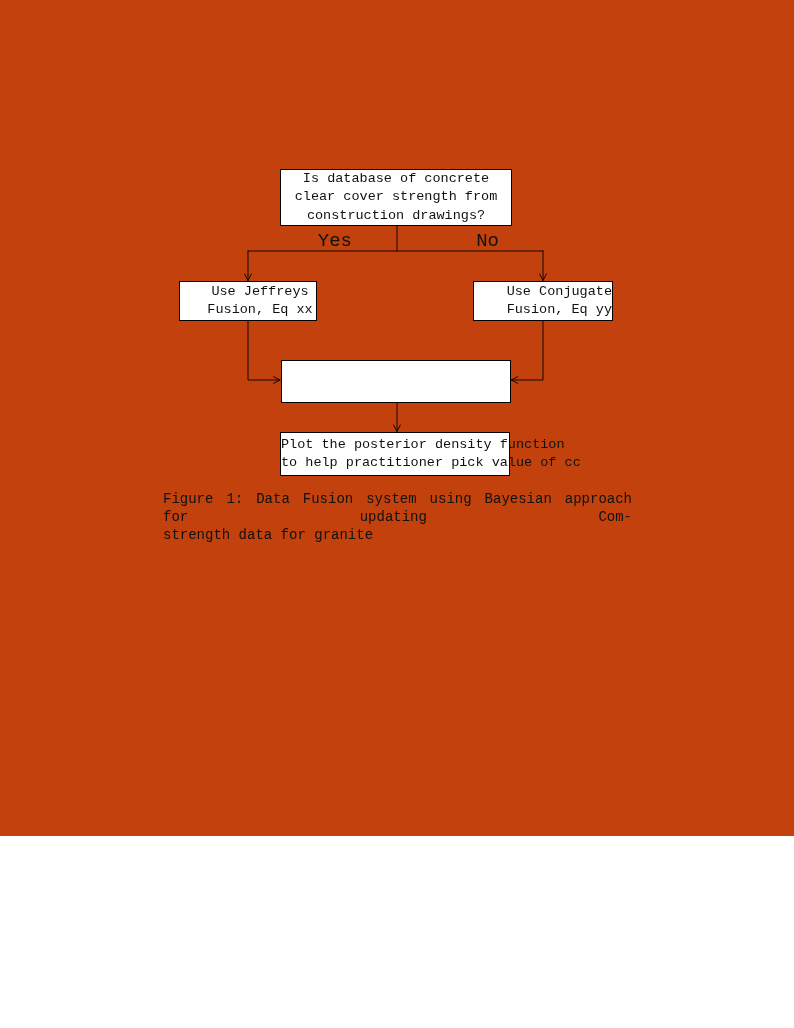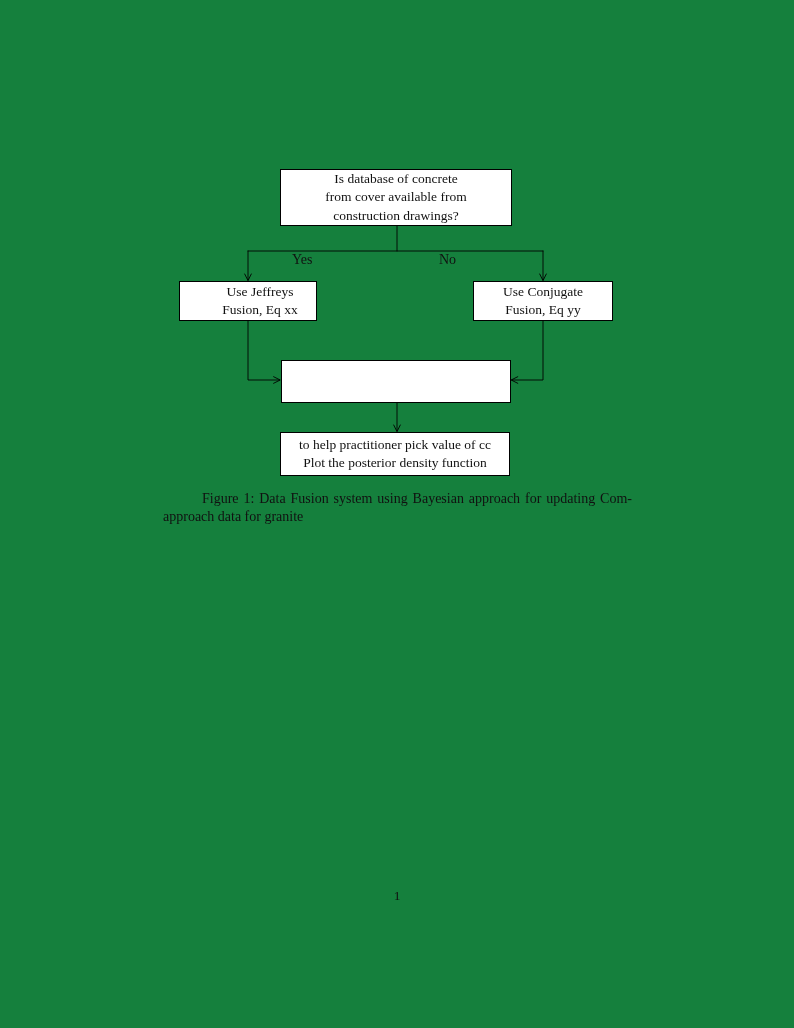--- a/index.html
+++ b/index.html
@@ -1,22 +1,22 @@
 <!DOCTYPE html>
 <html><head>
 <meta charset="utf-8">
 <style>
   * { margin: 0; padding: 0; box-sizing: border-box; }
   html, body { background: #ffffff; }
   .page {
     position: relative;
     width: 794px;
-    height: 1028px;
-    background: #15803d;
-    font-family: Liberation Serif, serif;
+    height: 836px;
+    background: #c2410c;
+    font-family: Liberation Mono, monospace;
     color: #111111;
     overflow: hidden;
   }
   .connector-layer {
     position: absolute;
     left: 0; top: 0;
     width: 794px; height: 1028px;
     pointer-events: none;
   }
   .fc-box {
@@ -26,45 +26,44 @@
     display: flex;
     flex-direction: column;
     justify-content: center;
     text-align: center;
     font-size: 13.5px;
     line-height: 18px;
     white-space: nowrap;
   }
   .box-decision { left: 280px; top: 169px; width: 232px; height: 57px; line-height: 18.5px; }
   .box-jeffreys { left: 179px; top: 281px; width: 138px; height: 40px; padding-left: 24px; }
-  .box-conjugate { left: 473px; top: 281px; width: 140px; height: 40px; }
+  .box-conjugate { left: 473px; top: 281px; width: 140px; height: 40px; text-align: right; }
   .box-posterior { left: 281px; top: 360px; width: 230px; height: 43px; }
   .box-plot { left: 280px; top: 432px; width: 230px; height: 44px; }
   .branch-label {
     position: absolute;
-    top: 251px;
+    top: 233px;
     width: 60px;
-    text-align: left;
-    font-size: 14px;
+    text-align: right;
+    font-size: 19px;
     line-height: 17px;
   }
   .label-yes { left: 292px; }
   .label-no { left: 439px; }
   .figure-caption {
     position: absolute;
     left: 163px;
     top: 490px;
     width: 469px;
     font-size: 14px;
     line-height: 18px;
   }
   .caption-line-just {
     text-align: justify;
     text-align-last: justify;
-    margin-left: 39px;
   }
   .caption-line-last {
     text-align: left;
   }
   .math-var {
     font-style: italic;
   }
   .math-sub {
     font-style: italic;
     font-size: 10px;
@@ -101,45 +100,45 @@
 
     <path d="M543,321 V380 H511.8"></path>
     <path d="M517.8,376.7 L511.2,380 L517.8,383.3"></path>
 
     <path d="M397,403 V431"></path>
     <path d="M393.7,425 L397,431.6 L400.3,425"></path>
   </svg>
 
   <div class="fc-box box-decision">
     <div>Is database of concrete</div>
-    <div>from cover available from</div>
+    <div>clear cover strength from</div>
     <div>construction drawings?</div>
   </div>
 
   <div class="branch-label label-yes">Yes</div>
   <div class="branch-label label-no">No</div>
 
   <div class="fc-box box-jeffreys">
     <div>Use Jeffreys</div>
     <div>Fusion, Eq xx</div>
   </div>
 
   <div class="fc-box box-conjugate">
     <div>Use Conjugate</div>
     <div>Fusion, Eq yy</div>
   </div>
 
   <div class="fc-box box-posterior">
   </div>
 
   <div class="fc-box box-plot">
+    <div>Plot the posterior density function</div>
     <div>to help practitioner pick value of cc</div>
-    <div>Plot the posterior density function</div>
   </div>
 
   <div class="figure-caption">
     <div class="caption-line-just">Figure 1: Data Fusion system using Bayesian approach for updating Com-</div>
-    <div class="caption-line-last">approach data for granite</div>
+    <div class="caption-line-last">strength data for granite</div>
   </div>
 
   <div class="page-number">1</div>
 
 </div>
 
 </body></html>

